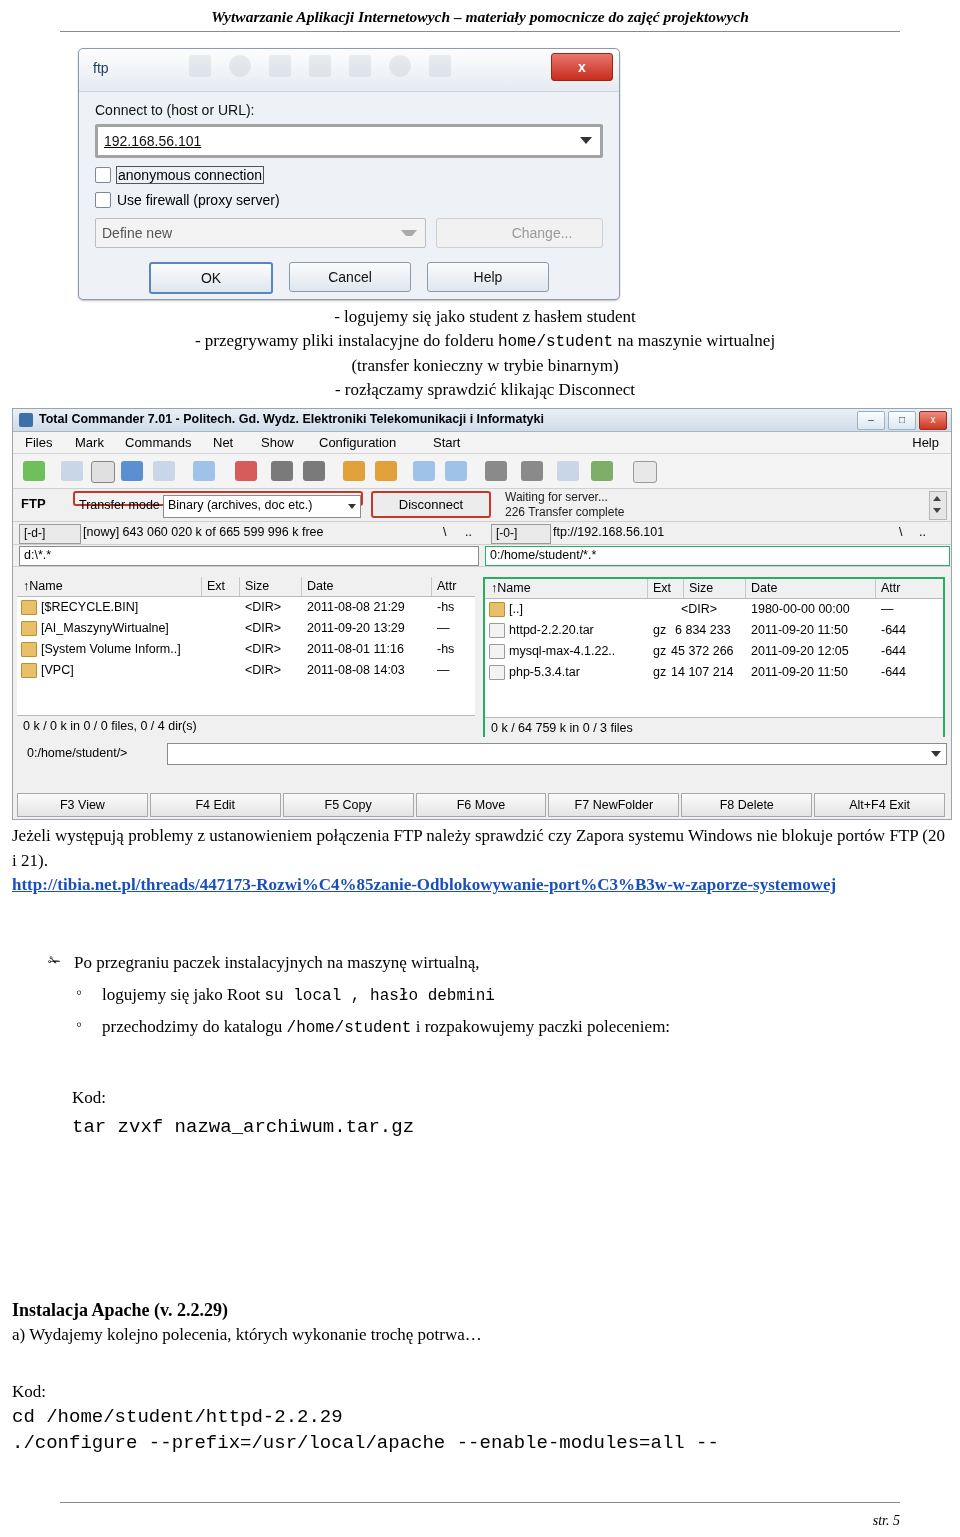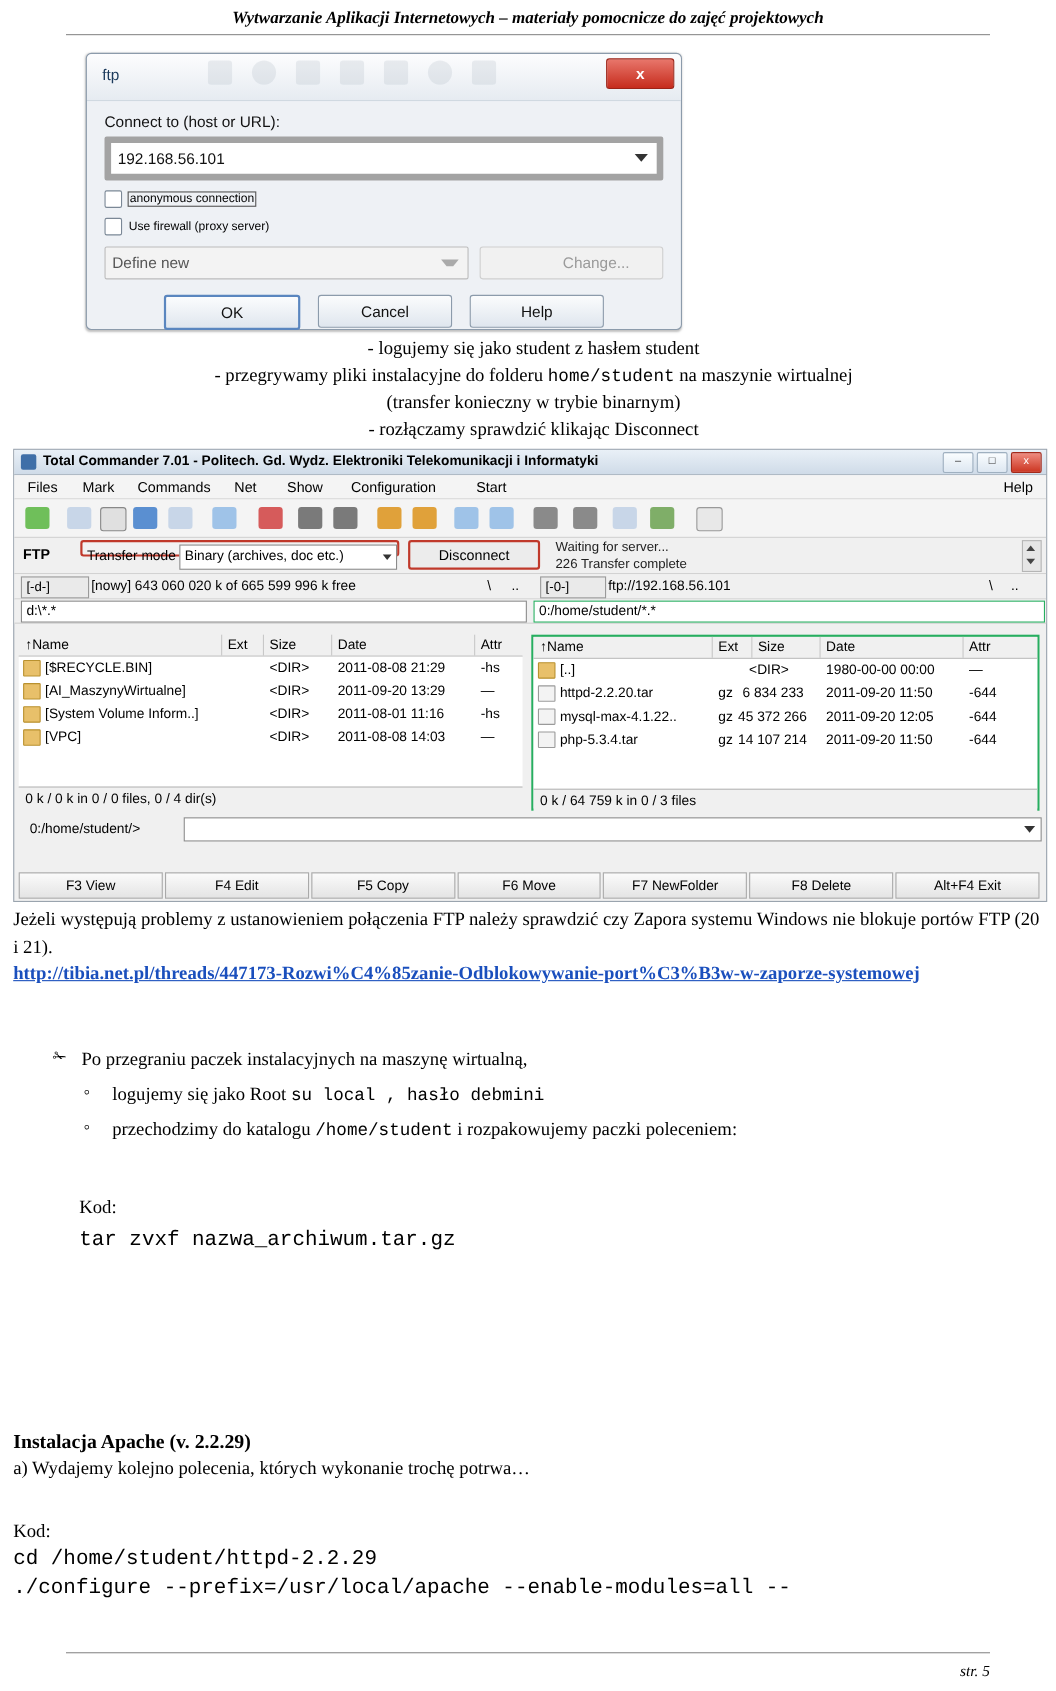--- a/index.html
+++ b/index.html
@@ -60,34 +60,34 @@
     color:#fff; font-family:"Liberation Sans", sans-serif;
     font-size:14px; font-weight:bold; text-align:center; line-height:26px;
   }
   .ftp-body { position:relative; padding:10px 16px; }
   .lbl {
     font-family:"Liberation Sans", sans-serif;
     font-size:14px; color:#111;
   }
   .combo {
     position:relative; margin-top:6px; height:28px;
-    background:#fff; border:6px solid #a3a3a3; border-radius:2px;
-    display:flex; align-items:center;
+    background:#fff; border:3px solid #a3a3a3; border-radius:2px;
+    display:flex; align-items:center;text-decoration:underline;
   }
   .combo span.val {
     font-family:"Liberation Sans", sans-serif;
     font-size:14px; padding-left:6px; color:#111;
   }
   .combo .arrow {
     position:absolute; right:8px; top:10px;
     width:0;height:0;border-left:6px solid transparent;border-right:6px solid transparent;border-top:7px solid #333;
   }
   .cbrow { display:flex; align-items:center; margin-top:9px; }
   .cbox { width:14px;height:14px;border:1px solid #7b8896;background:#fff;border-radius:2px;margin-right:6px; }
-  .cbtext { font-family:"Liberation Sans", sans-serif; font-size:11px;text-align:center; }
+  .cbtext { font-family:"Liberation Sans", sans-serif; font-size:14px;text-align:center; }
   .cbtext.boxed { outline:1px solid #555; padding:0 1px; }
   .row2 { display:flex; gap:10px; margin-top:10px; align-items:center; }
   .combo-disabled {
     flex:1; position:relative; height:28px;
     background:#f3f3f3; border:1px solid #bcbcbc; border-radius:2px;
     display:flex;align-items:center;
   }
   .combo-disabled span { font-family:"Liberation Sans", sans-serif; font-size:14px; padding-left:6px; color:#555; }
   .combo-disabled .arrow { position:absolute;right:8px;top:11px;width:0;height:0;border-left:5px solid transparent;border-right:5px solid transparent;border-top:6px solid #aaa; }
   .btn {

